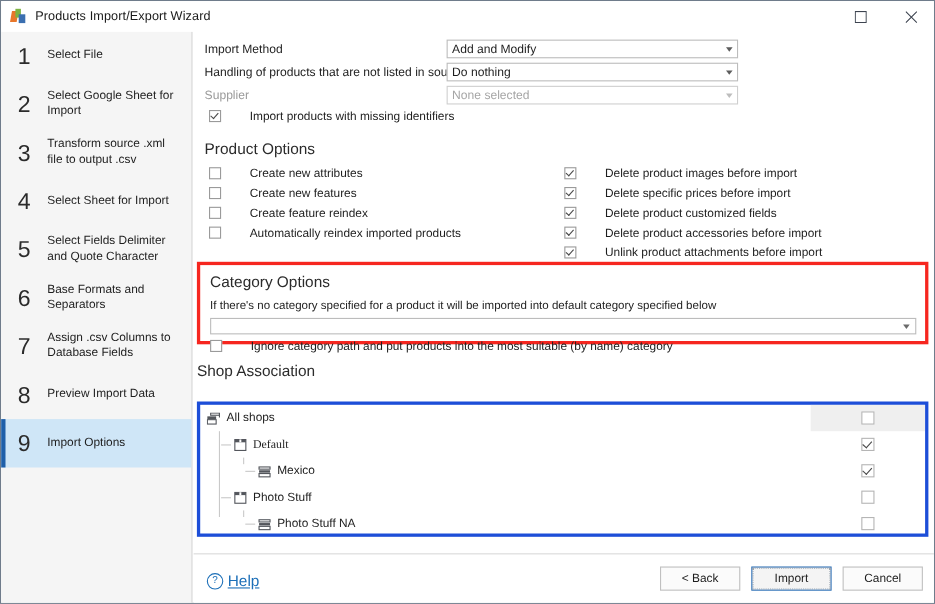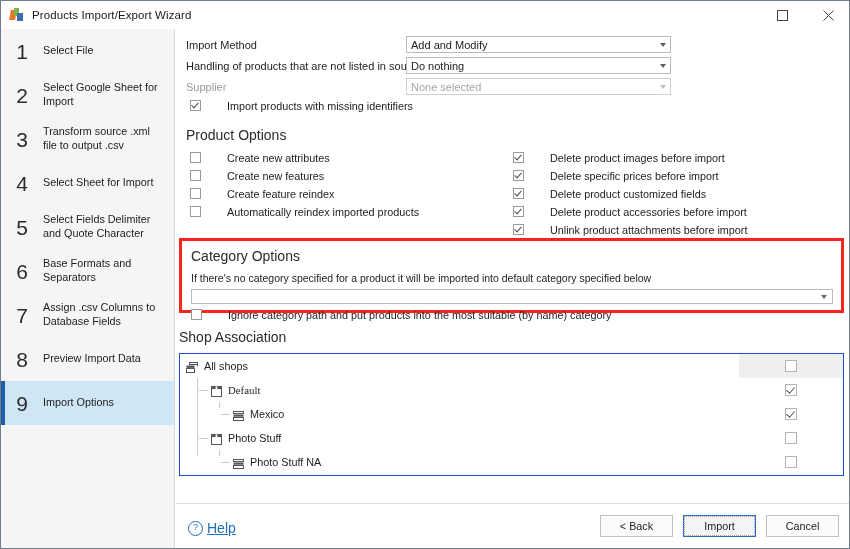--- a/index.html
+++ b/index.html
@@ -244,23 +244,23 @@
     margin-top: -2px;
     width: 0; height: 0;
     border-left: 3.5px solid transparent;
     border-right: 3.5px solid transparent;
     border-top: 4px solid #6b6b6b;
   }
   .cat-cbx { margin-top: 5px; }
 
   
   .shop-wrap { position: absolute; left: 3px; top: 300px; width: 665px; }
-  .shop-title { margin-bottom: 8px; }
+  .shop-title { margin-bottom: 20px; }
   .tree {
-    border: 1px solid #1d4ed8;
+    border: 3px solid #1d4ed8;
     height: 123px;
     box-sizing: border-box;
     background: #ffffff;
     position: relative;
     overflow: hidden;
   }
   .tree-row {
     position: relative;
     height: 24px;
     display: flex;

